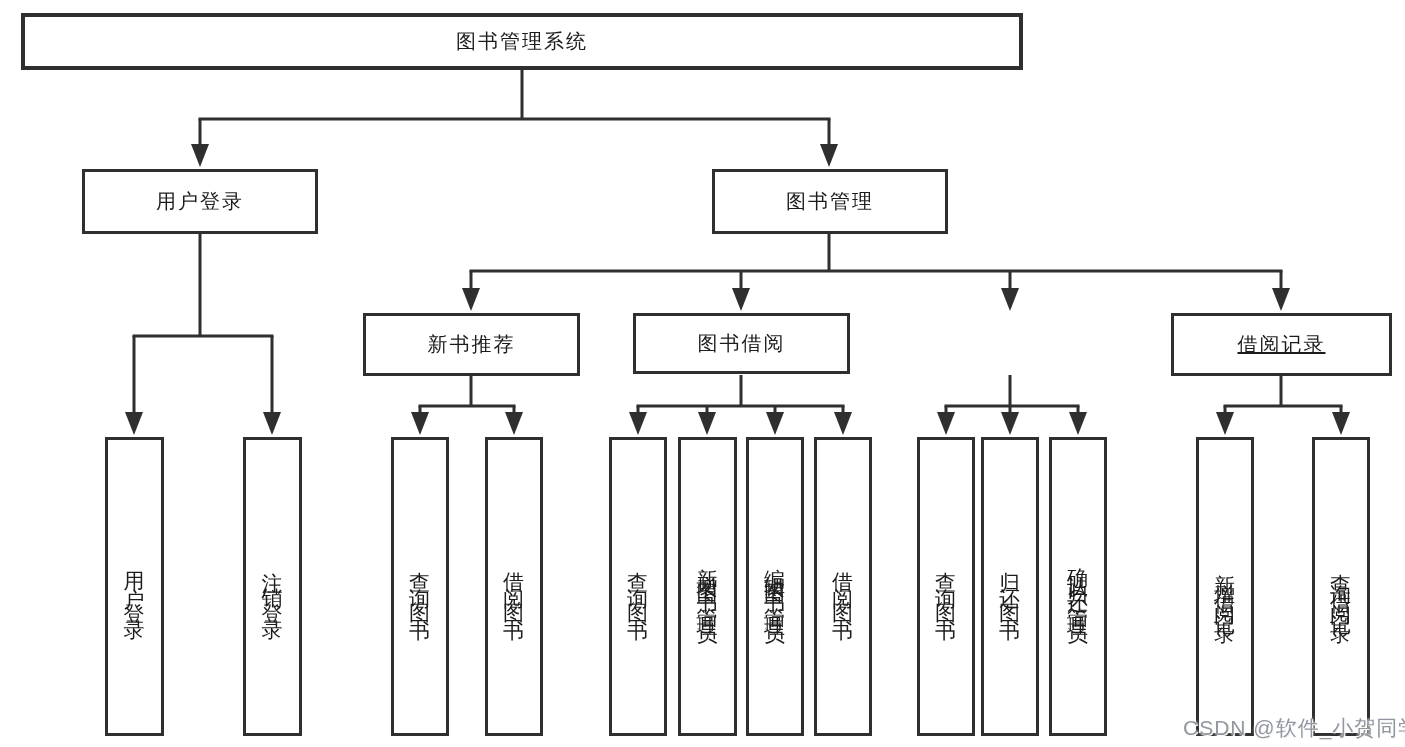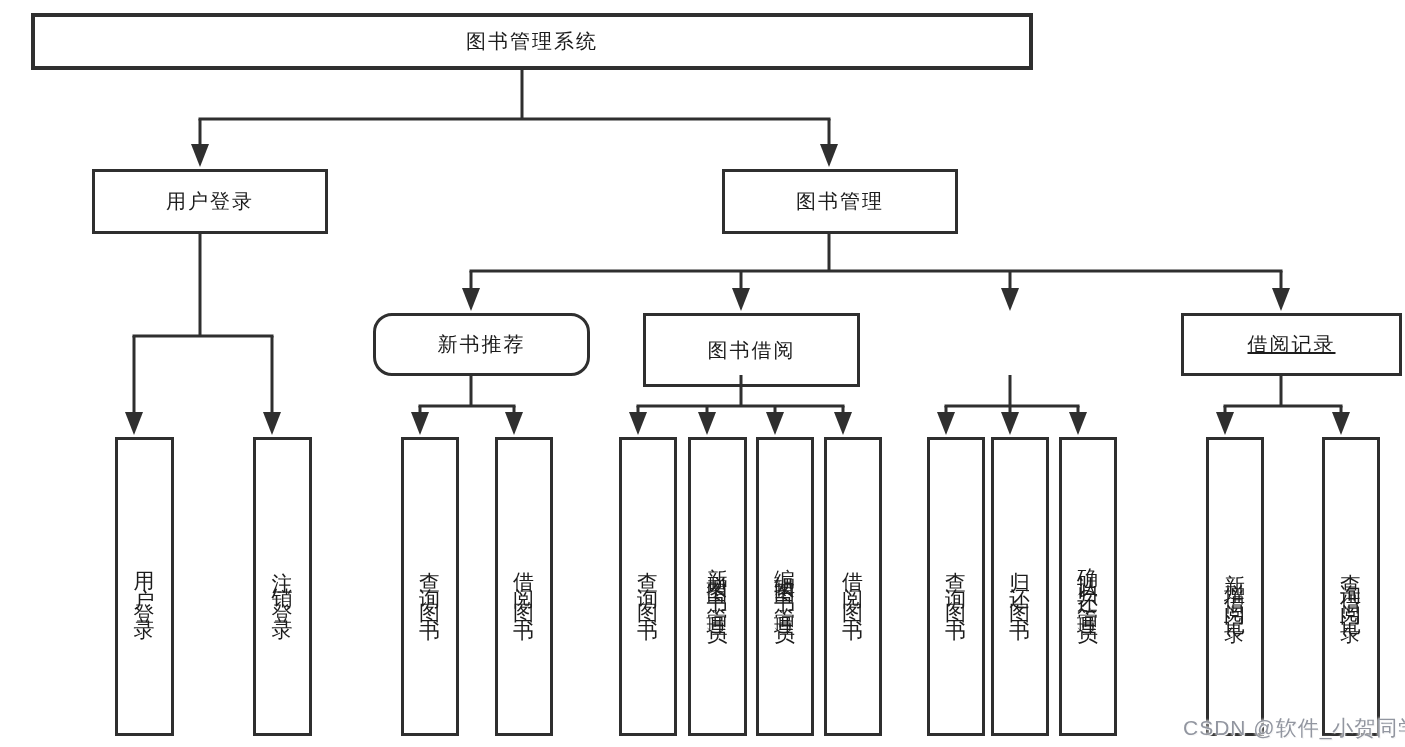--- a/index.html
+++ b/index.html
@@ -14,21 +14,20 @@
   }
   .box {
     position: absolute;
     border: 3px solid #2f2f2f;
     background: #ffffff;
     display: flex;
     align-items: center;
     justify-content: center;
     color: #1c1c1c;
     text-align: right;
-    margin-left: 10px;
   }
   .root-box { border-width: 4px; }
   .hbox { font-size: 20px; letter-spacing: 2px; }
   .vbox {
     writing-mode: vertical-rl;
     text-orientation: mixed;
     font-size: 21px;
     line-height: 1;
   }
   .short { letter-spacing: 16px; }
@@ -111,22 +110,22 @@
       <polygon points="1216,412 1234,412 1225,435" fill="#2f2f2f"></polygon>
       <line x1="1341" y1="406" x2="1341" y2="418" stroke="#2f2f2f" stroke-width="3"></line>
       <polygon points="1332,412 1350,412 1341,435" fill="#2f2f2f"></polygon>
     </svg>
 
   <div class="box hbox root-box" style="left:21px; top:13px; width:1002px; height:57px;">图书管理系统</div>
 
   <div class="box hbox" style="left:82px; top:169px; width:236px; height:65px;">用户登录</div>
   <div class="box hbox" style="left:712px; top:169px; width:236px; height:65px;">图书管理</div>
 
-  <div class="box hbox" style="left:363px; top:313px; width:217px; height:63px;border-radius:19px;">新书推荐</div>
-  <div class="box hbox" style="left:633px; top:313px; width:217px; height:74px;">图书借阅</div>
+  <div class="box hbox" style="left:363px; top:313px; width:217px; height:63px;">新书推荐</div>
+  <div class="box hbox" style="left:633px; top:313px; width:217px; height:61px;">图书借阅</div>
   <div class="box hbox" style="left:1171px; top:313px; width:221px; height:63px;text-decoration:underline;">借阅记录</div>
 
   <div class="box vbox short" style="left:105px; top:437px; width:59px; height:299px;">用户登录</div>
   <div class="box vbox short" style="left:243px; top:437px; width:59px; height:299px;">注销登录</div>
 
   <div class="box vbox short" style="left:391px; top:437px; width:58px; height:299px;">查询图书</div>
   <div class="box vbox short" style="left:485px; top:437px; width:58px; height:299px;">借阅图书</div>
 
   <div class="box vbox short" style="left:609px; top:437px; width:58px; height:299px;">查询图书</div>
   <div class="box vbox xlong" style="left:678px; top:437px; width:59px; height:299px;">新增图书（管理员）</div>

